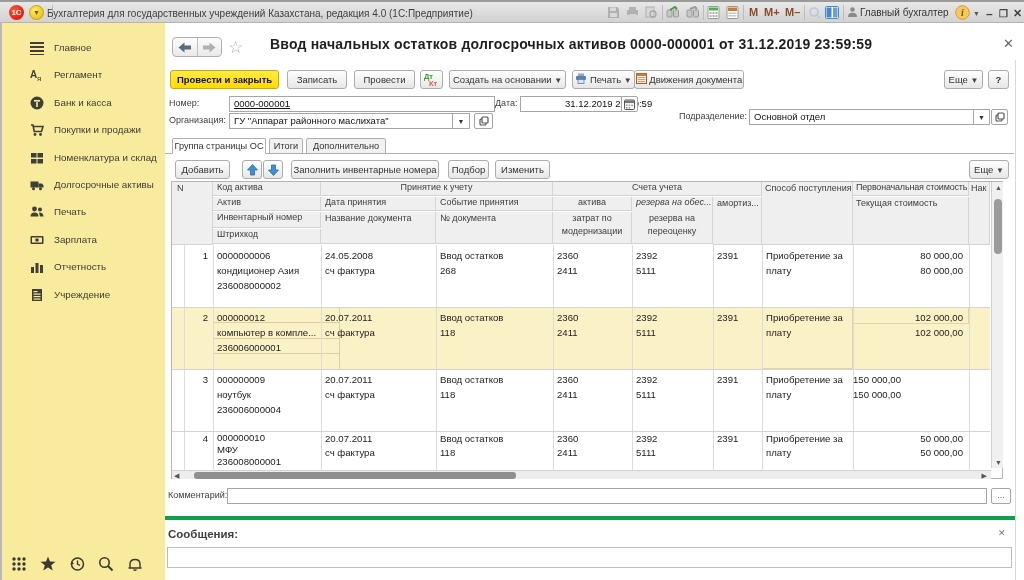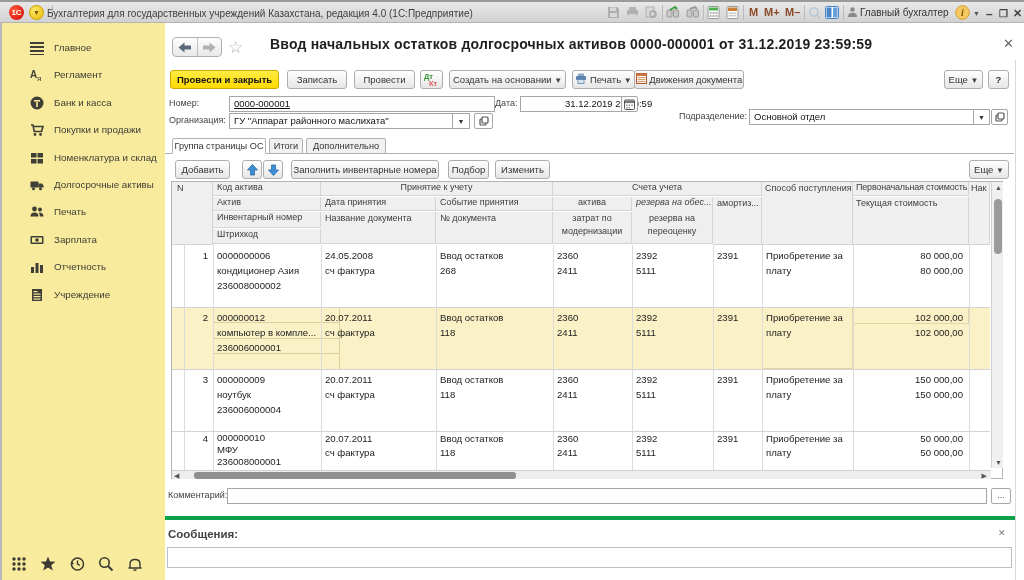--- a/index.html
+++ b/index.html
@@ -454,21 +454,21 @@
     <div class="cell" style="left:681px; top:128px; width:110px; text-align:right;">102 000,00<br>102 000,00</div>
 
     <div class="cell" style="left:0; top:190px; width:36px; text-align:right;">3</div>
     <div class="cell" style="left:45px; top:190px; width:102px;">000000009<br>ноутбук<br>236006000004</div>
     <div class="cell" style="left:153px; top:190px; width:110px;">20.07.2011<br>сч фактура</div>
     <div class="cell" style="left:268px; top:190px; width:112px;">Ввод остатков<br>118</div>
     <div class="cell" style="left:385px; top:190px; width:74px;">2360<br>2411</div>
     <div class="cell" style="left:464px; top:190px; width:76px;">2392<br>5111</div>
     <div class="cell" style="left:545px; top:190px; width:44px;">2391</div>
     <div class="cell" style="left:594px; top:190px; width:86px;">Приобретение за<br>плату</div>
-    <div class="cell" style="left:681px; top:190px; width:110px; text-align:right;">150 000,00<br>150 000,00</div>
+    <div class="cell" style="left:681px; top:190px; width:110px; text-align:left;">150 000,00<br>150 000,00</div>
 
     <div class="cell" style="left:0; top:250px; width:36px; text-align:right; line-height:14px;">4</div>
     <div class="cell" style="left:45px; top:250px; width:102px; line-height:12px;">000000010<br>МФУ<br>236008000001</div>
     <div class="cell" style="left:153px; top:250px; width:110px; line-height:14px;">20.07.2011<br>сч фактура</div>
     <div class="cell" style="left:268px; top:250px; width:112px; line-height:14px;">Ввод остатков<br>118</div>
     <div class="cell" style="left:385px; top:250px; width:74px; line-height:14px;">2360<br>2411</div>
     <div class="cell" style="left:464px; top:250px; width:76px; line-height:14px;">2392<br>5111</div>
     <div class="cell" style="left:545px; top:250px; width:44px; line-height:14px;">2391</div>
     <div class="cell" style="left:594px; top:250px; width:86px; line-height:14px;">Приобретение за<br>плату</div>
     <div class="cell" style="left:681px; top:250px; width:110px; text-align:right; line-height:14px;">50 000,00<br>50 000,00</div>

